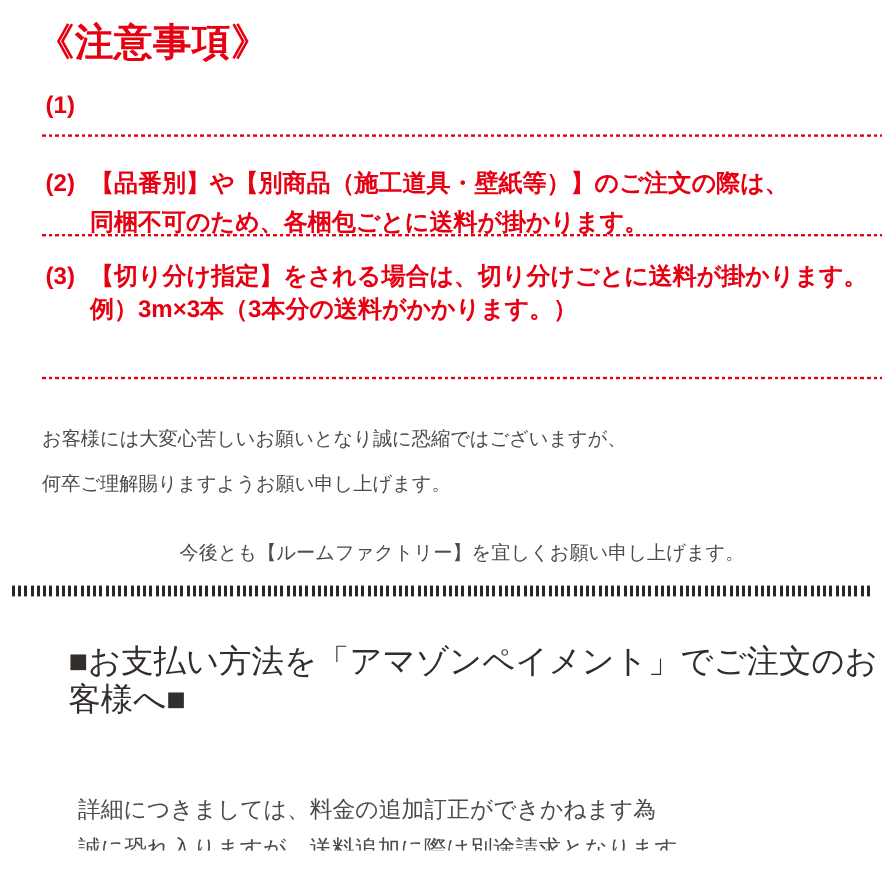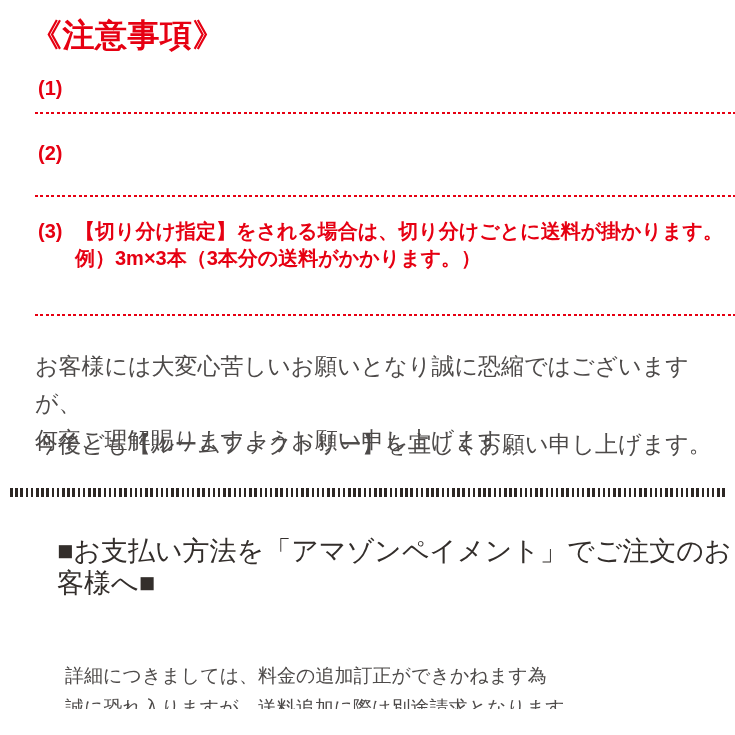--- a/index.html
+++ b/index.html
@@ -51,26 +51,26 @@
     background: repeating-linear-gradient(to right, #e60012 0 3px, transparent 3px 5.5px);
   }
   .red-divider-1 { top: 112px; }
   .red-divider-2 { top: 195px; }
   .red-divider-3 { top: 314px; }
   .gray-para {
     position: absolute;
     left: 35px;
     right: 0;
     color: #4d4a49;
-    font-size: 23px;
+    font-size: 16px;
     line-height: 37px;
     font-weight: normal;
   }
   .gray-para-1 { top: 348px; }
-  .gray-para-2 { top: 426px; }
+  .gray-para-2 { top: 443px; text-align: center; }
   .hatch-divider {
     position: absolute;
     left: 10px;
     right: 8px;
     top: 488px;
     height: 9px;
     background: repeating-linear-gradient(to right, #2d2724 0 2.5px, transparent 2.5px 5.2px);
   }
   .pay-heading {
     position: absolute;
@@ -101,20 +101,24 @@
   <h1 class="title">《注意事項》</h1>
 
   <div class="note note-1">
     <span class="num">(1)</span>
   </div>
 
   <div class="red-divider red-divider-1"></div>
 
   <div class="note note-2">
     <span class="num">(2)</span>
+    <div class="lines">
+      <div>【品番別】や【別商品（施工道具・壁紙等）】のご注文の際は、</div>
+      <div>同梱不可のため、各梱包ごとに送料が掛かります。</div>
+    </div>
   </div>
 
   <div class="red-divider red-divider-2"></div>
 
   <div class="note note-3">
     <span class="num">(3)</span>
     <div class="lines">
       <div>【切り分け指定】をされる場合は、切り分けごとに送料が掛かります。</div>
       <div>例）3m×3本（3本分の送料がかかります。）</div>
     </div>

